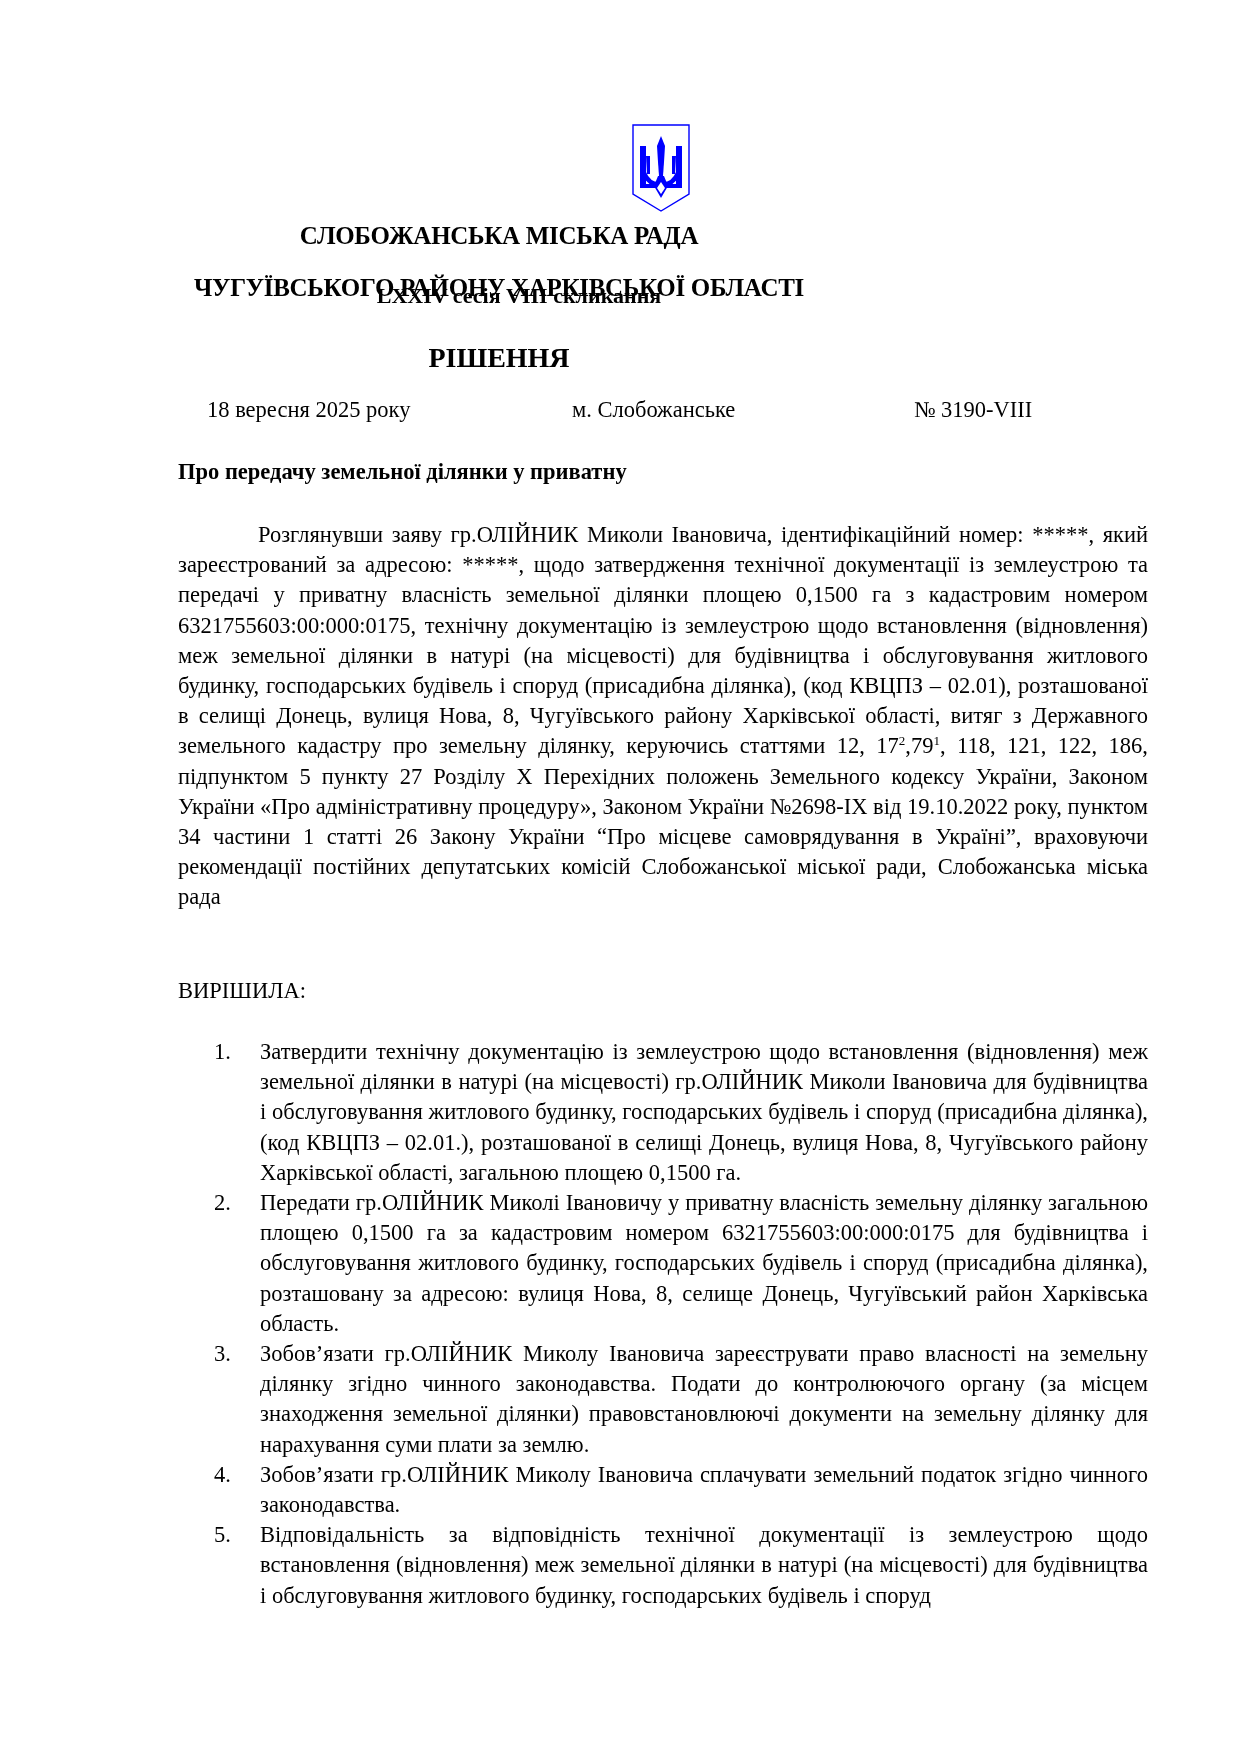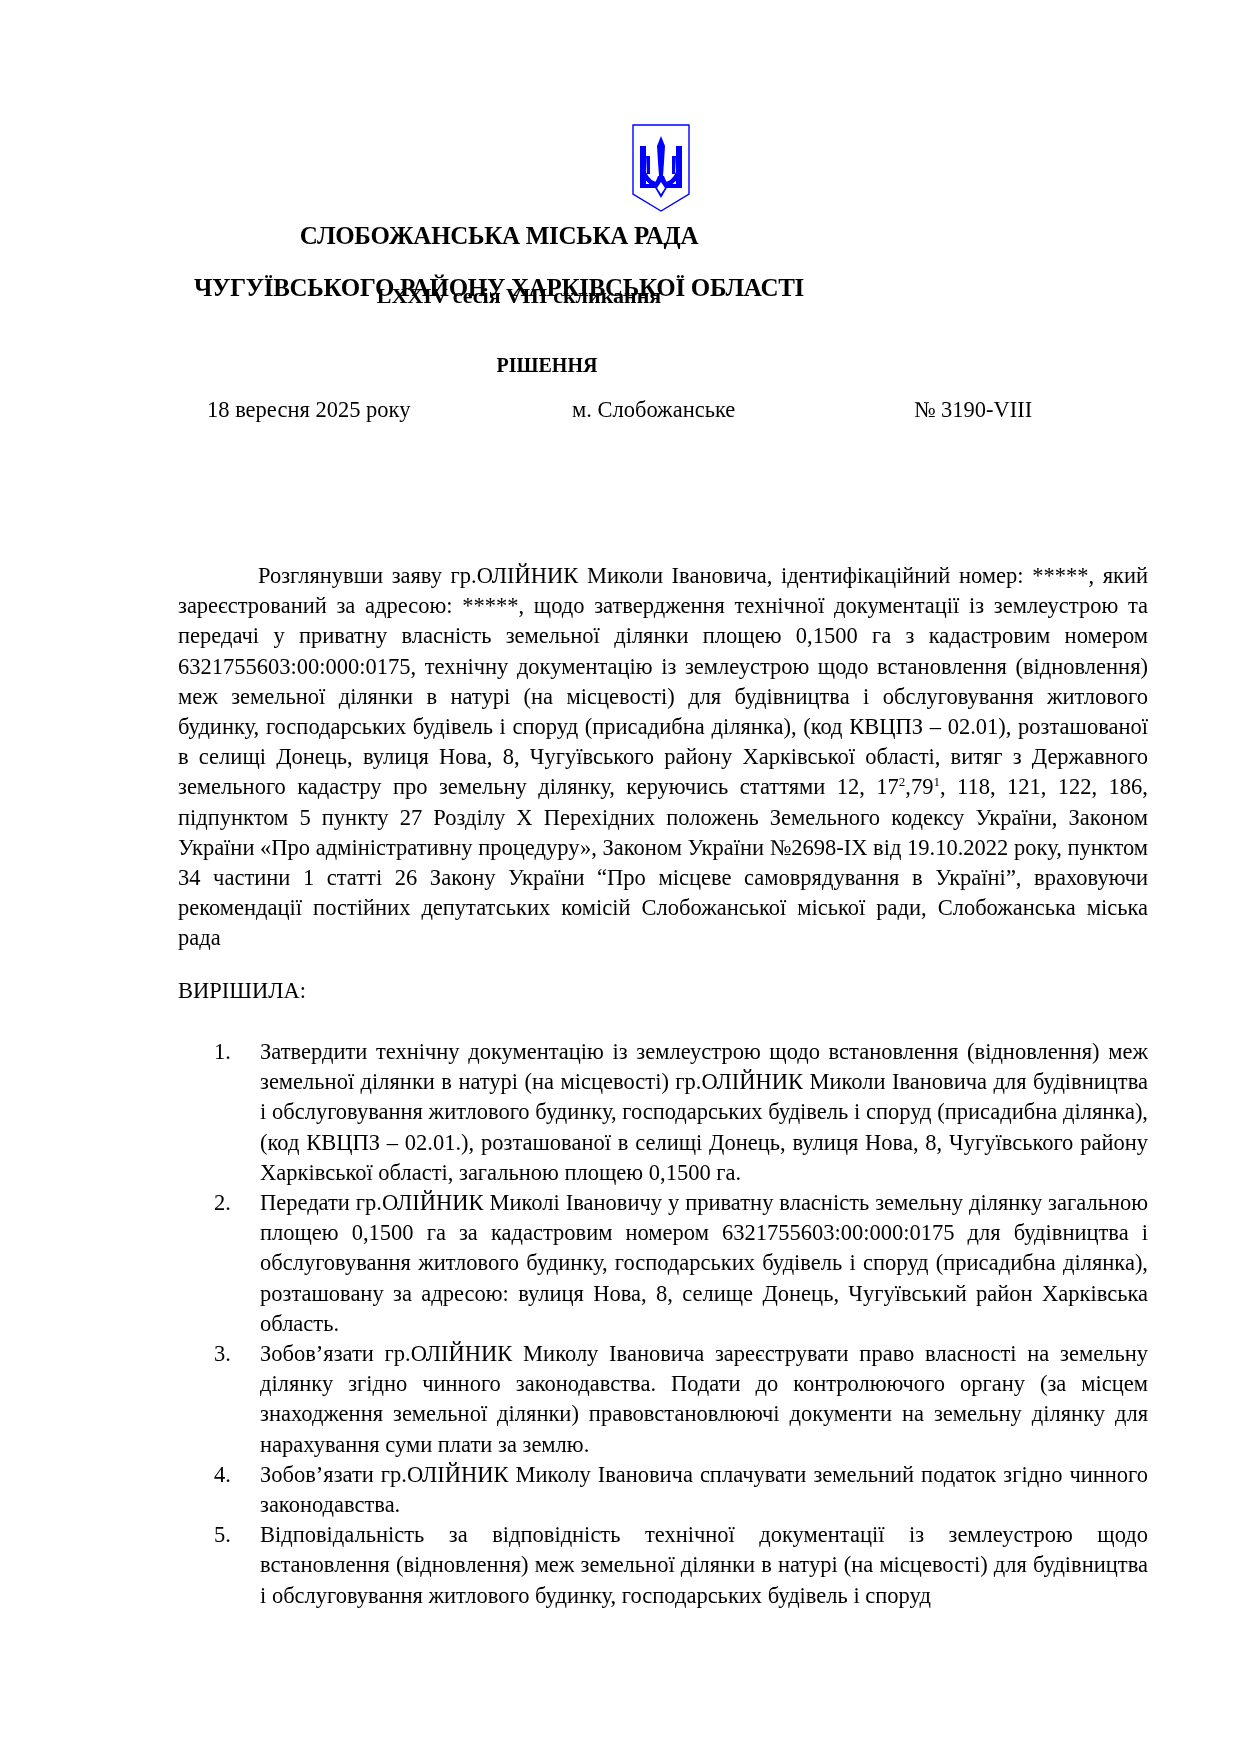--- a/index.html
+++ b/index.html
@@ -4,28 +4,28 @@
 <style>
   html, body { margin: 0; padding: 0; background: #ffffff; }
   body { width: 1240px; height: 1754px; position: relative; overflow: hidden;
          font-family: "Liberation Serif", "DejaVu Serif", serif; color: #000; }
   .page { position: absolute; left: 0; top: 0; width: 1240px; height: 1754px; }
   .emblem { position: absolute; left: 630px; top: 122px; width: 62px; height: 92px; }
   .hdr { position: absolute; left: 0; width: 998px; text-align: center; font-weight: bold; }
   .hdr1 { top: 222px; font-size: 25px; letter-spacing: -0.3px; }
   .hdr2 { top: 252px; font-size: 25px; letter-spacing: -0.3px; margin-top: 22px; }
   .hdr3 { top: 283px; font-size: 22px; font-weight: bold; left: 20px; }
-  .title { top: 354px; font-size: 20px; margin-left: 48px; }
+  .title { top: 342px; font-size: 28px; }
   .meta { position: absolute; top: 397px; font-size: 22.5px; }
   .meta-date { left: 207px; font-family: Liberation Serif, serif; }
   .meta-city { left: 572px; }
   .meta-num { left: 914px; text-align: center; }
   .subject { position: absolute; left: 178px; top: 457px; font-size: 22.5px; font-weight: bold; line-height: 30px; }
   .body { position: absolute; left: 178px; width: 970px; font-size: 22.5px; line-height: 30.2px; text-align: justify; }
-  .preamble { top: 561px; text-indent: 80px; }
+  .preamble { top: 520px; text-indent: 80px; }
   .decided { position: absolute; left: 178px; top: 978px; font-size: 22.5px; }
   ol.items { position: absolute; left: 178px; top: 1037px; width: 970px; margin: 0; padding: 0; list-style: none;
              font-size: 22.5px; line-height: 30.2px; }
   ol.items li { position: relative; padding-left: 82px; text-align: justify; }
   ol.items .num { position: absolute; left: 36px; top: 0; }
   sup { font-size: 13px; line-height: 0; }
 </style>
 </head>
 <body>
 
@@ -51,20 +51,21 @@
   <div class="hdr hdr2">ЧУГУЇВСЬКОГО РАЙОНУ ХАРКІВСЬКОЇ ОБЛАСТІ</div>
   <div class="hdr hdr3">LXXIV сесія VIII скликання</div>
 
   <div class="hdr title">РІШЕННЯ</div>
 
   <div class="meta meta-date">18  вересня 2025 року</div>
   <div class="meta meta-city">м. Слобожанське</div>
   <div class="meta meta-num">№ 3190-VIII</div>
 
   <div class="subject">
+    <div>Про передачу земельної ділянки у приватну</div>
   </div>
 
   <p class="body preamble" style="margin:0;"><span>Розглянувши заяву гр.ОЛІЙНИК Миколи Івановича, ідентифікаційний номер: *****, який зареєстрований за адресою: *****, щодо затвердження технічної документації із землеустрою та передачі у приватну власність земельної ділянки площею 0,1500 га з кадастровим номером 6321755603:00:000:0175, технічну документацію із землеустрою щодо встановлення (відновлення) меж земельної ділянки в натурі (на місцевості) для будівництва і обслуговування житлового будинку, господарських будівель і споруд (присадибна ділянка), (код КВЦПЗ – 02.01), розташованої в селищі Донець, вулиця Нова, 8, Чугуївського району Харківської області, витяг з Державного земельного кадастру про земельну ділянку, керуючись статтями 12, 17</span><sup>2</sup><span>,79</span><sup>1</sup><span>, 118, 121, 122, 186, підпунктом 5 пункту 27 Розділу Х Перехідних положень Земельного кодексу України, Законом України «Про адміністративну процедуру», Законом України №2698-IX від 19.10.2022 року, пунктом 34 частини 1 статті 26  Закону  України “Про  місцеве  самоврядування в Україні”, враховуючи рекомендації постійних депутатських комісій Слобожанської міської ради, Слобожанська міська  рада</span></p>
 
   <div class="decided">ВИРІШИЛА:</div>
 
   <ol class="items">
     <li>
       <span class="num">1.</span>
       <span>Затвердити технічну документацію із землеустрою щодо встановлення (відновлення) меж земельної ділянки в натурі (на місцевості) гр.ОЛІЙНИК Миколи Івановича для будівництва і обслуговування житлового будинку, господарських будівель і споруд (присадибна ділянка), (код КВЦПЗ – 02.01.), розташованої  в селищі Донець, вулиця Нова, 8, Чугуївського району Харківської області, загальною площею 0,1500 га.</span>

